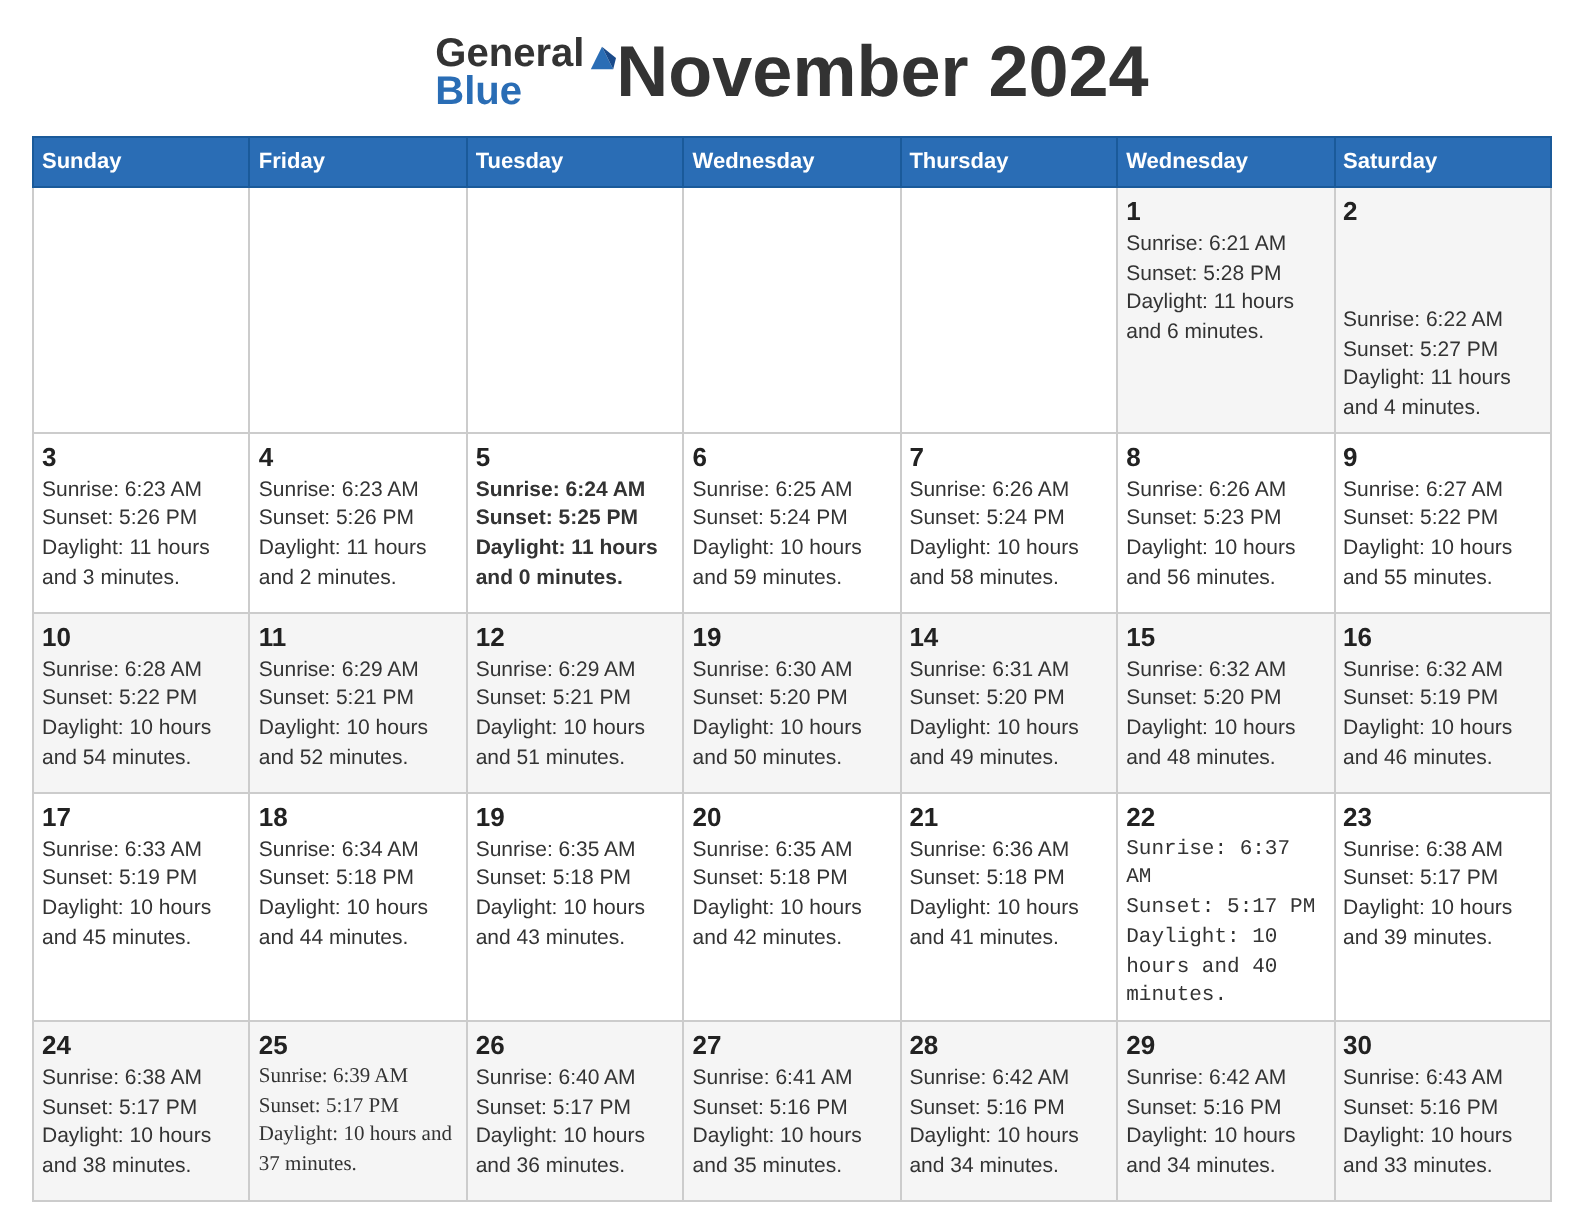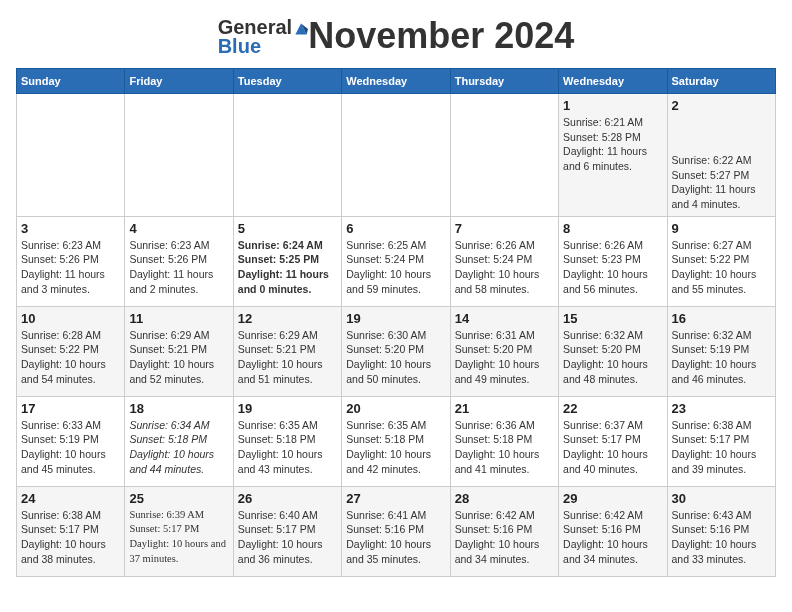--- a/index.html
+++ b/index.html
@@ -230,21 +230,21 @@
       </tr>
       <tr>
         <td>
           <span class="day-num">17</span>
           <div class="day-info" style="white-space: pre-line;">Sunrise: 6:33 AM
 Sunset: 5:19 PM
 Daylight: 10 hours and 45 minutes.</div>
         </td>
         <td>
           <span class="day-num">18</span>
-          <div class="day-info" style="white-space: pre-line; font-style: italic;">Sunrise: 6:34 AM
+          <div class="day-info" style="white-space: pre-line;">Sunrise: 6:34 AM
 Sunset: 5:18 PM
 Daylight: 10 hours and 44 minutes.</div>
         </td>
         <td>
           <span class="day-num">19</span>
           <div class="day-info" style="white-space: pre-line;">Sunrise: 6:35 AM
 Sunset: 5:18 PM
 Daylight: 10 hours and 43 minutes.</div>
         </td>
         <td>
@@ -254,21 +254,21 @@
 Daylight: 10 hours and 42 minutes.</div>
         </td>
         <td>
           <span class="day-num">21</span>
           <div class="day-info" style="white-space: pre-line;">Sunrise: 6:36 AM
 Sunset: 5:18 PM
 Daylight: 10 hours and 41 minutes.</div>
         </td>
         <td>
           <span class="day-num">22</span>
-          <div class="day-info" style="white-space: pre-line;">Sunrise: 6:37 AM
+          <div class="day-info" style="white-space: pre-line; font-family: Liberation Mono, monospace;">Sunrise: 6:37 AM
 Sunset: 5:17 PM
 Daylight: 10 hours and 40 minutes.</div>
         </td>
         <td>
           <span class="day-num">23</span>
           <div class="day-info" style="white-space: pre-line;">Sunrise: 6:38 AM
 Sunset: 5:17 PM
 Daylight: 10 hours and 39 minutes.</div>
         </td>
       </tr>

